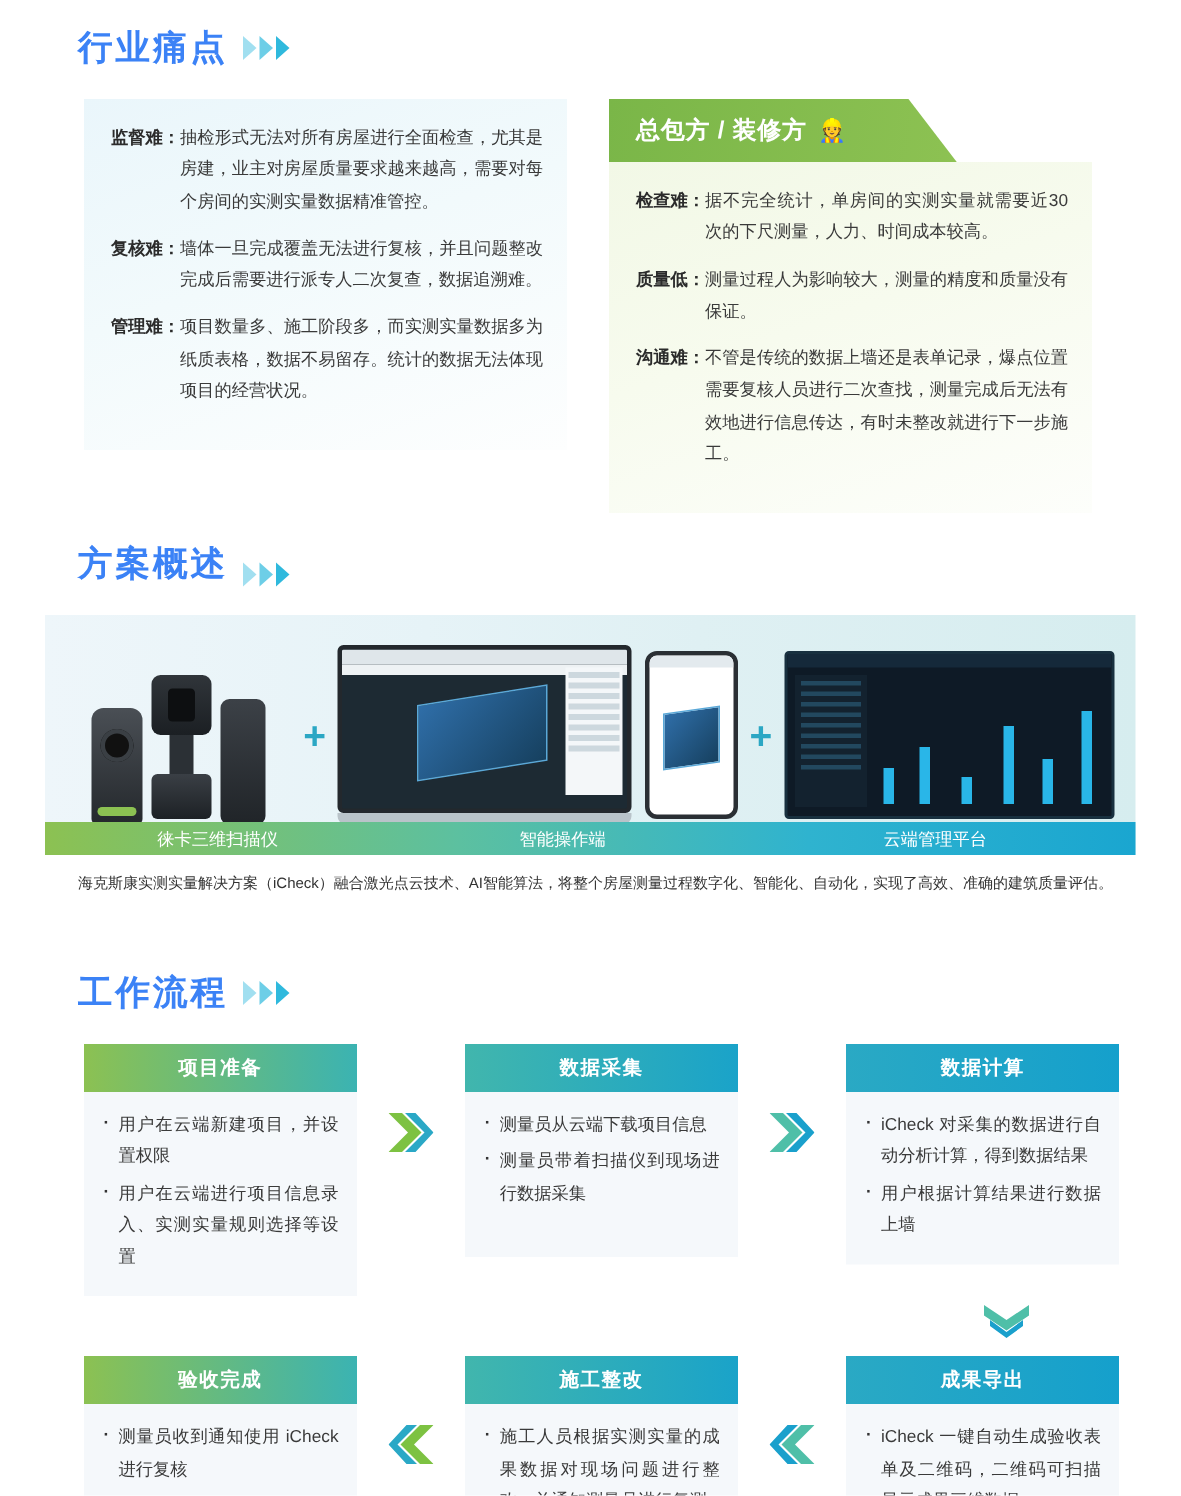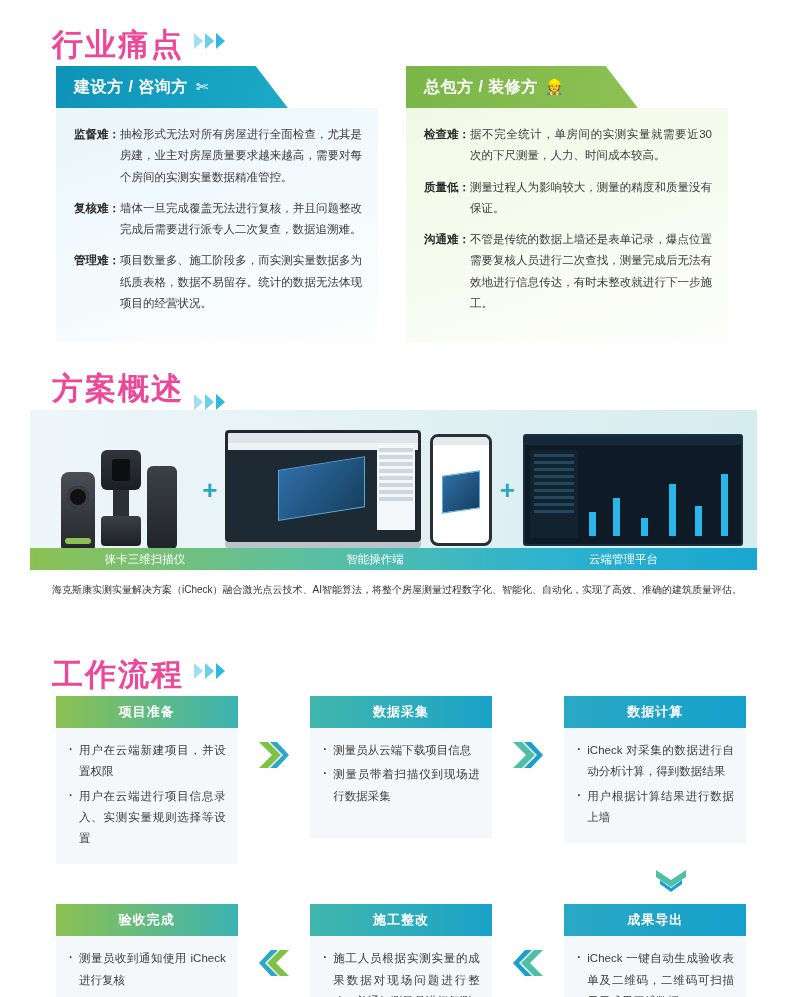--- a/index.html
+++ b/index.html
@@ -8,23 +8,22 @@
     width: 787px; height: 997px;
     background: #ffffff;
     font-family: "Liberation Sans", "DejaVu Sans", sans-serif;
     color: #333;
   }
   .page { position: relative; width: 787px; height: 997px; overflow: hidden; }
 
   
   .sec-head { display: flex; align-items: center; gap: 10px; }
   .sec-title {
-    font-size: 31px; font-weight: bold; color: #ec4899;
+    font-size: 23px; font-weight: bold; color: #3b82f6;
     letter-spacing: 2px;
-    margin-top: 8px;
   }
   .arrows { display: flex; gap: 2px; align-items: center; }
   .arrows .a {
     width: 0; height: 0;
     border-top: 8px solid transparent;
     border-bottom: 8px solid transparent;
     border-left: 9px solid #2fb9dd;
   }
   .arrows .a:nth-child(1) { opacity: .45; }
   .arrows .a:nth-child(2) { opacity: .7; }
@@ -174,27 +173,20 @@
     <div class="arrows">
       <span class="a"></span>
         <span class="a"></span>
         <span class="a"></span>
     </div>
   </div>
 
   <div class="cards">
 
     <div class="card blue">
-      <div class="card-head">
-        <div class="ribbon"></div>
-        <div class="txt">
-          <span>建设方 / 咨询方</span>
-          <span class="head-icon">✄</span>
-        </div>
-      </div>
       <div class="card-body">
         <div class="pp-row">
           <span class="pp-label">监督难：</span>
           <span class="pp-text">抽检形式无法对所有房屋进行全面检查，尤其是房建，业主对房屋质量要求越来越高，需要对每个房间的实测实量数据精准管控。</span>
         </div>
         <div class="pp-row">
           <span class="pp-label">复核难：</span>
           <span class="pp-text">墙体一旦完成覆盖无法进行复核，并且问题整改完成后需要进行派专人二次复查，数据追溯难。</span>
         </div>
         <div class="pp-row">

